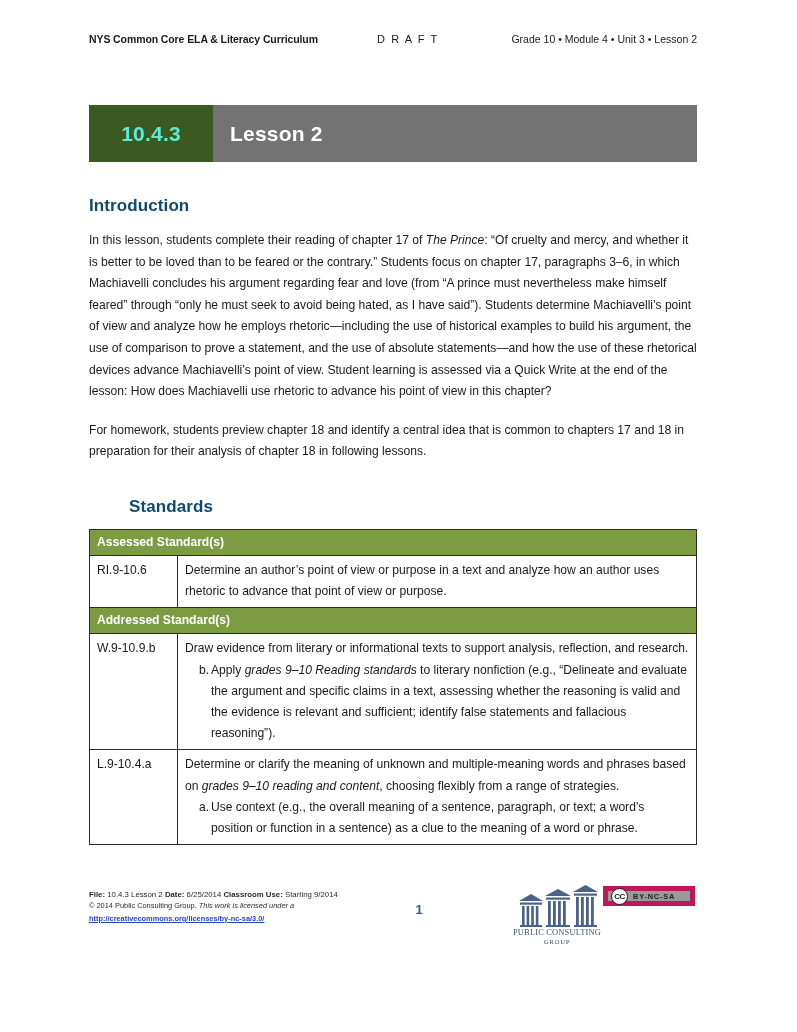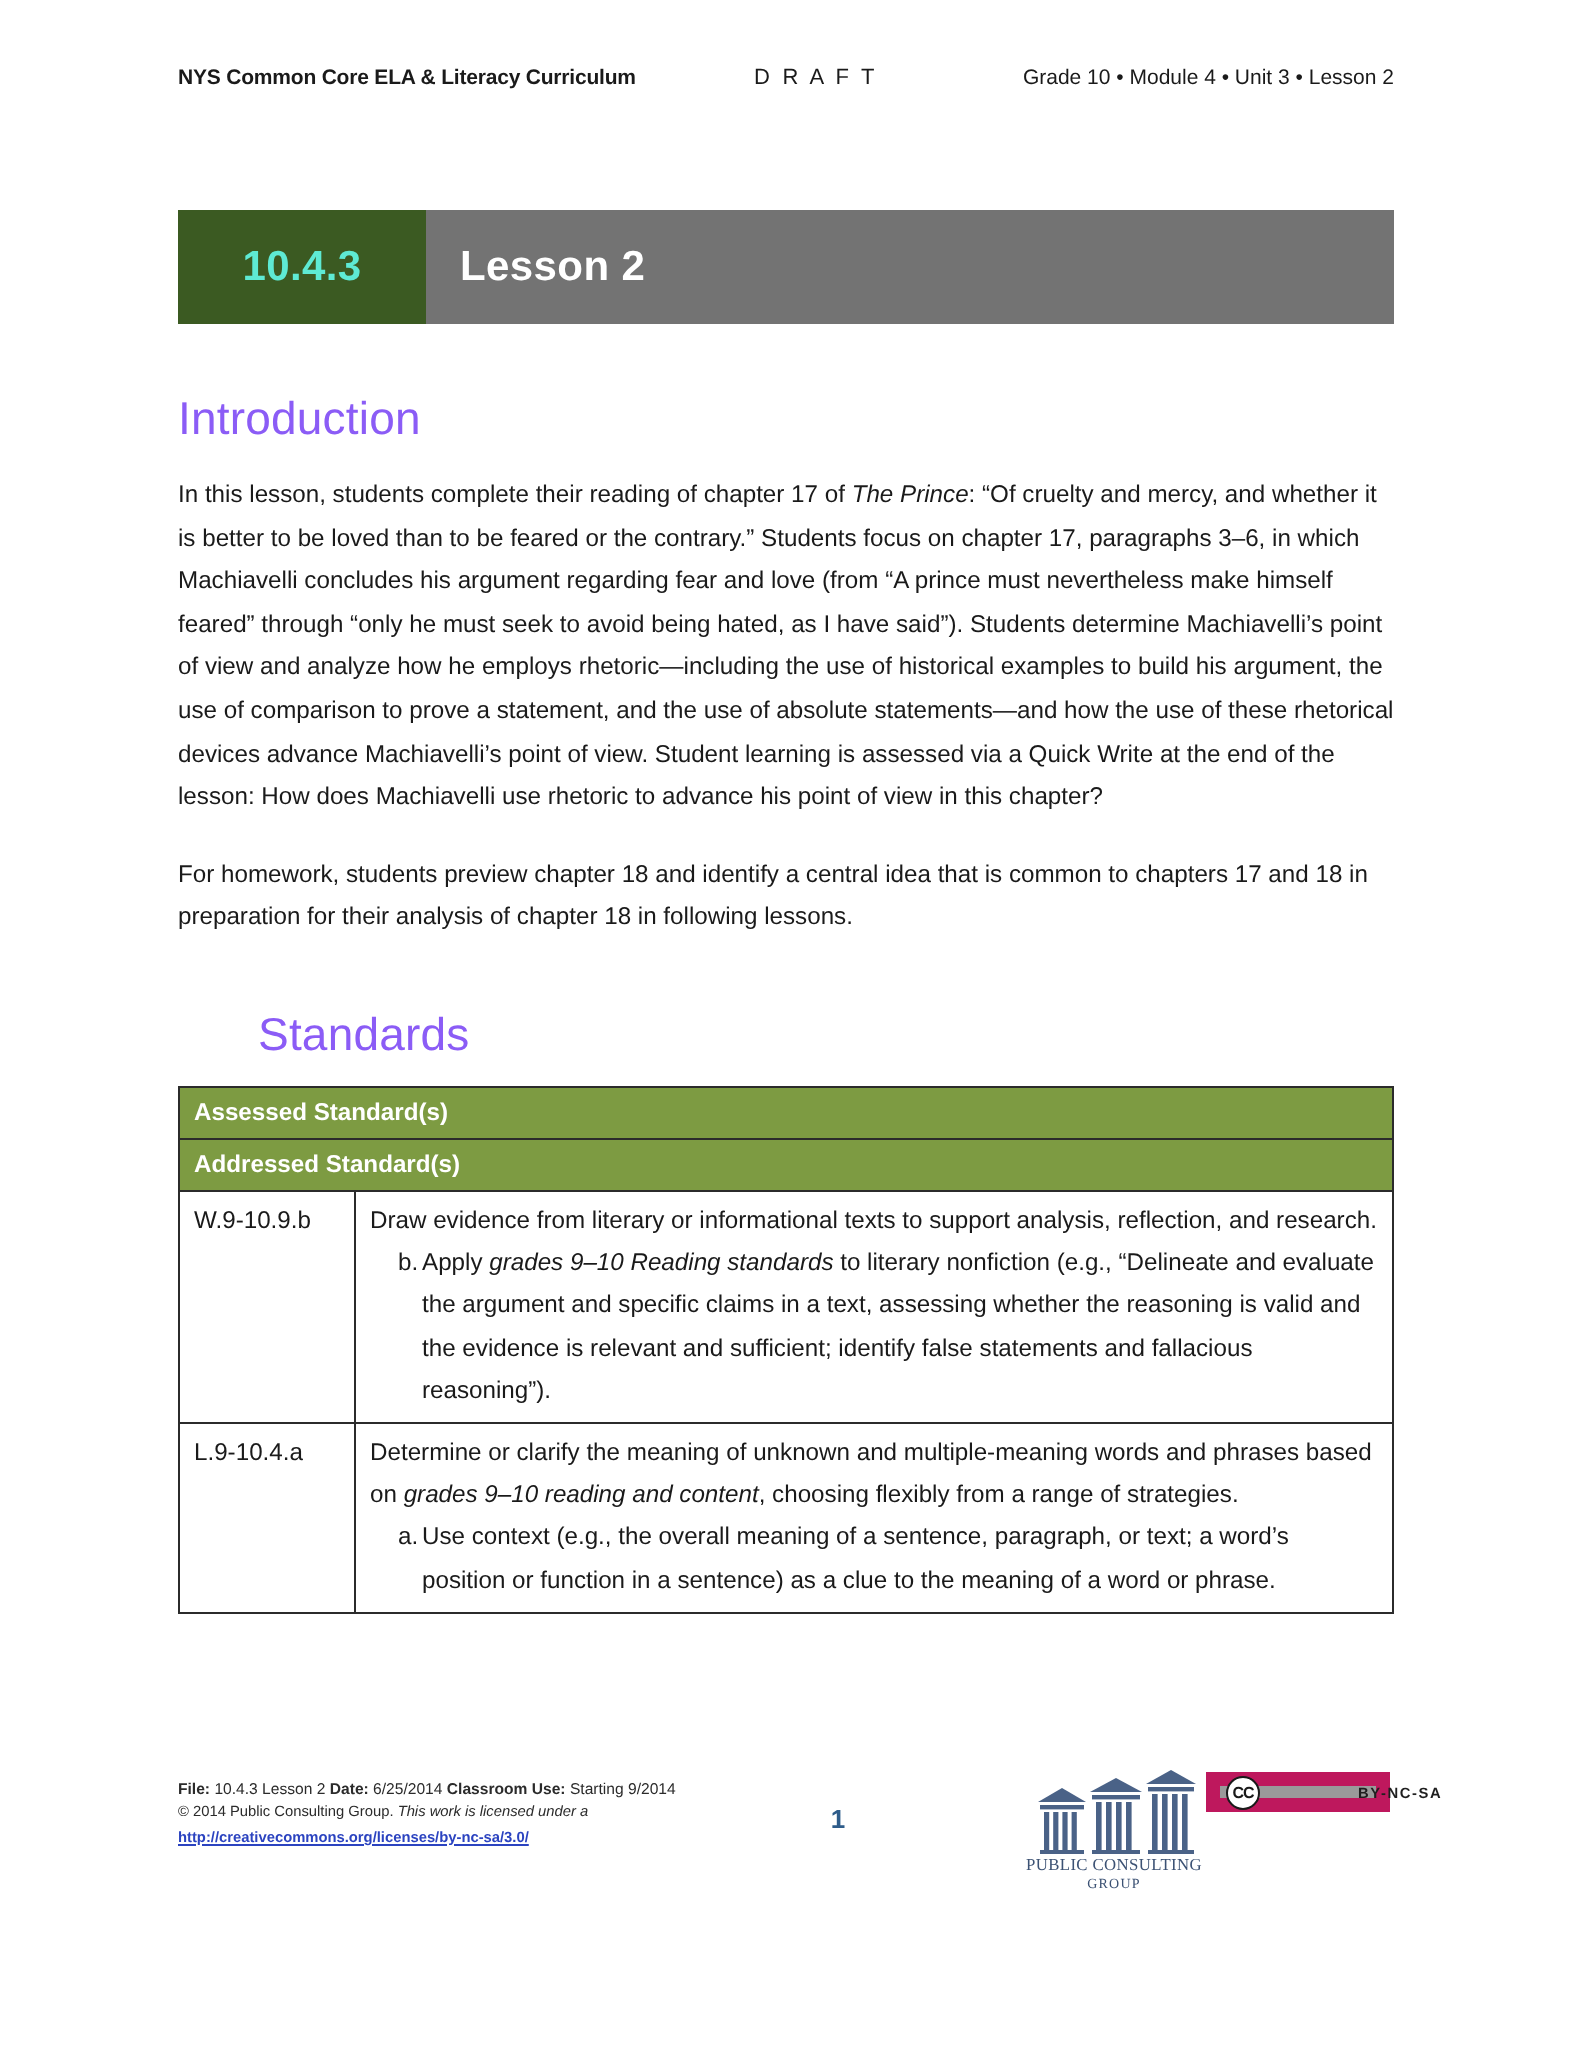--- a/index.html
+++ b/index.html
@@ -87,23 +87,23 @@
 
   
   .content {
     position: absolute;
     left: 89px;
     top: 196px;
     width: 608px;
   }
 
   h2.section-heading {
-    color: #8b5cf6;
-    font-size: 23px;
-    font-weight: normal;
+    color: #0c4a6e;
+    font-size: 17px;
+    font-weight: bold;
     margin: 0 0 14px 0;
     letter-spacing: 0.1px;
   }
   h2.section-heading.standards-heading {
     margin-top: 34px;
     margin-bottom: 12px;
     margin-left: 40px;
   }
 
   p.body-para {
@@ -230,26 +230,25 @@
   }
   .pcg-text .small { font-size: 7px; letter-spacing: 0.6px; }
 
   .cc-badge {
     position: absolute;
     left: 96px;
     top: 3px;
     width: 92px;
     height: 20px;
     background: #9a9a9a;
-    border: 7px solid #be185d;
+    border: 5px solid #be185d;
     box-sizing: border-box;
     display: flex;
     align-items: center;
     padding-left: 3px;
-    gap: 44px;
   }
   .cc-circle {
     width: 15px; height: 15px;
     border-radius: 50%;
     background: #ffffff;
     border: 1.5px solid #1a1a1a;
     color: #1a1a1a;
     font-size: 8px;
     font-weight: bold;
     display: flex;
@@ -331,20 +330,24 @@
     <table class="standards">
       <colgroup>
           <col style="width:88px">
           <col>
         </colgroup>
       <tbody>
         <tr class="group-head">
           <td colspan="2">Assessed Standard(s)</td>
         </tr>
 
+        <tr>
+          <td class="code-col">RI.9-10.6</td>
+          <td>Determine an author’s point of view or purpose in a text and analyze how an author uses rhetoric to advance that point of view or purpose.</td>
+        </tr>
 
         <tr class="group-head">
           <td colspan="2">Addressed Standard(s)</td>
         </tr>
 
         <tr>
           <td class="code-col">W.9-10.9.b</td>
           <td>
             <div>Draw evidence from literary or informational texts to support analysis, reflection, and research.</div>
             <ul class="sub-list">

